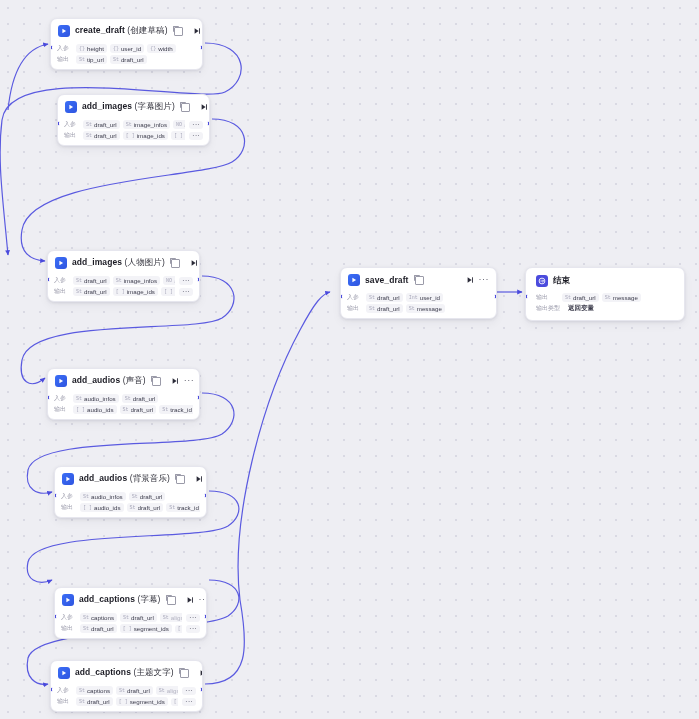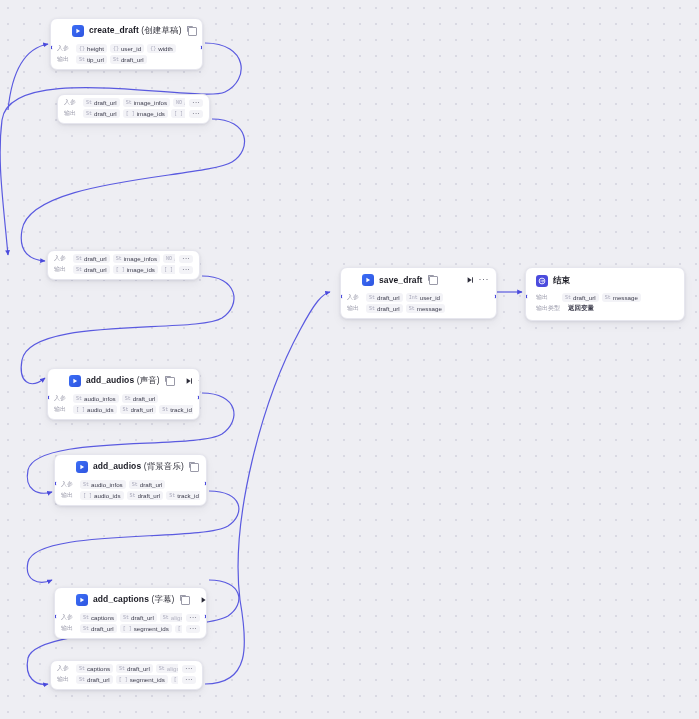--- a/index.html
+++ b/index.html
@@ -18,21 +18,21 @@
     position:absolute;
     background:#ffffff;
     border:1px solid #e6e6ee;
     border-radius:7px;
     box-shadow:0 1px 3px rgba(30,30,60,.10), 0 4px 10px rgba(30,30,60,.05);
     box-sizing:border-box;
     overflow:hidden;
   }
   .node-head{
     display:flex;align-items:center;
-    padding:6px 7px 4px 21px;
+    padding:6px 7px 4px 7px;
     gap:5px;
   }
   .nicon{
     width:12px;height:12px;border-radius:3px;flex:0 0 auto;
     background:linear-gradient(135deg,#3b6ef6,#2f55e0);
     display:flex;align-items:center;justify-content:center;
   }
   .nicon svg{display:block;}
   .ntitle{
     font-size:8.5px;color:#1b1b24;font-weight:bold;
@@ -173,20 +173,36 @@
                 <span class="ptype">St</span>
                 <span class="pname">draft_url</span>
               </span>
             </span>
           </div>
         </div>
         <span class="port in" style="top: 26px;"></span>
         <span class="port out" style="top: 26px;"></span>
       </div>
       <div class="node" style="left: 57px; top: 94px; width: 153px;">
+        <div class="node-head">
+          <span class="nicon">
+            <svg width="8" height="8" viewBox="0 0 10 10">
+              <path d="M3 2.2 L7.6 5 L3 7.8 Z" fill="#ffffff"></path>
+            </svg>
+          </span>
+          <span class="ntitle">add_images<span class="nsub"> (字幕图片)</span></span>
+          <span class="copy-ic"></span>
+          <span class="head-sp"></span>
+          <span class="run-ic">
+            <svg width="8" height="8" viewBox="0 0 10 10">
+              <path d="M2 1.6 L7 5 L2 8.4 Z" fill="#2b2b38"></path>
+              <rect x="7.6" y="1.6" width="1.1" height="6.8" fill="#2b2b38"></rect>
+            </svg>
+          </span>
+        </div>
         <div class="rows">
           <div class="prow">
             <span class="rlabel">入参</span>
             <span class="pills">
               <span class="pill">
                 <span class="ptype">St</span>
                 <span class="pname">draft_url</span>
               </span>
               <span class="pill">
                 <span class="ptype">St</span>
@@ -215,20 +231,36 @@
                 <span class="pname">segment_i...</span>
               </span>
             </span>
             <span class="more-pill">···</span>
           </div>
         </div>
         <span class="port in" style="top: 26px;"></span>
         <span class="port out" style="top: 26px;"></span>
       </div>
       <div class="node" style="left: 47px; top: 250px; width: 153px;">
+        <div class="node-head">
+          <span class="nicon">
+            <svg width="8" height="8" viewBox="0 0 10 10">
+              <path d="M3 2.2 L7.6 5 L3 7.8 Z" fill="#ffffff"></path>
+            </svg>
+          </span>
+          <span class="ntitle">add_images<span class="nsub"> (人物图片)</span></span>
+          <span class="copy-ic"></span>
+          <span class="head-sp"></span>
+          <span class="run-ic">
+            <svg width="8" height="8" viewBox="0 0 10 10">
+              <path d="M2 1.6 L7 5 L2 8.4 Z" fill="#2b2b38"></path>
+              <rect x="7.6" y="1.6" width="1.1" height="6.8" fill="#2b2b38"></rect>
+            </svg>
+          </span>
+        </div>
         <div class="rows">
           <div class="prow">
             <span class="rlabel">入参</span>
             <span class="pills">
               <span class="pill">
                 <span class="ptype">St</span>
                 <span class="pname">draft_url</span>
               </span>
               <span class="pill">
                 <span class="ptype">St</span>
@@ -309,21 +341,21 @@
               <span class="pill">
                 <span class="ptype">St</span>
                 <span class="pname">track_id</span>
               </span>
             </span>
           </div>
         </div>
         <span class="port in" style="top: 26px;"></span>
         <span class="port out" style="top: 26px;"></span>
       </div>
-      <div class="node" style="left: 54px; top: 454px; width: 153px;">
+      <div class="node" style="left: 54px; top: 466px; width: 153px;">
         <div class="node-head">
           <span class="nicon">
             <svg width="8" height="8" viewBox="0 0 10 10">
               <path d="M3 2.2 L7.6 5 L3 7.8 Z" fill="#ffffff"></path>
             </svg>
           </span>
           <span class="ntitle">add_audios<span class="nsub"> (背景音乐)</span></span>
           <span class="copy-ic"></span>
           <span class="head-sp"></span>
           <span class="run-ic">
@@ -420,20 +452,36 @@
                 <span class="ptype">[ ]</span>
               </span>
             </span>
             <span class="more-pill">···</span>
           </div>
         </div>
         <span class="port in" style="top: 26px;"></span>
         <span class="port out" style="top: 26px;"></span>
       </div>
       <div class="node" style="left: 50px; top: 660px; width: 153px;">
+        <div class="node-head">
+          <span class="nicon">
+            <svg width="8" height="8" viewBox="0 0 10 10">
+              <path d="M3 2.2 L7.6 5 L3 7.8 Z" fill="#ffffff"></path>
+            </svg>
+          </span>
+          <span class="ntitle">add_captions<span class="nsub"> (主题文字)</span></span>
+          <span class="copy-ic"></span>
+          <span class="head-sp"></span>
+          <span class="run-ic">
+            <svg width="8" height="8" viewBox="0 0 10 10">
+              <path d="M2 1.6 L7 5 L2 8.4 Z" fill="#2b2b38"></path>
+              <rect x="7.6" y="1.6" width="1.1" height="6.8" fill="#2b2b38"></rect>
+            </svg>
+          </span>
+        </div>
         <div class="rows">
           <div class="prow">
             <span class="rlabel">入参</span>
             <span class="pills">
               <span class="pill">
                 <span class="ptype">St</span>
                 <span class="pname">captions</span>
               </span>
               <span class="pill">
                 <span class="ptype">St</span>

